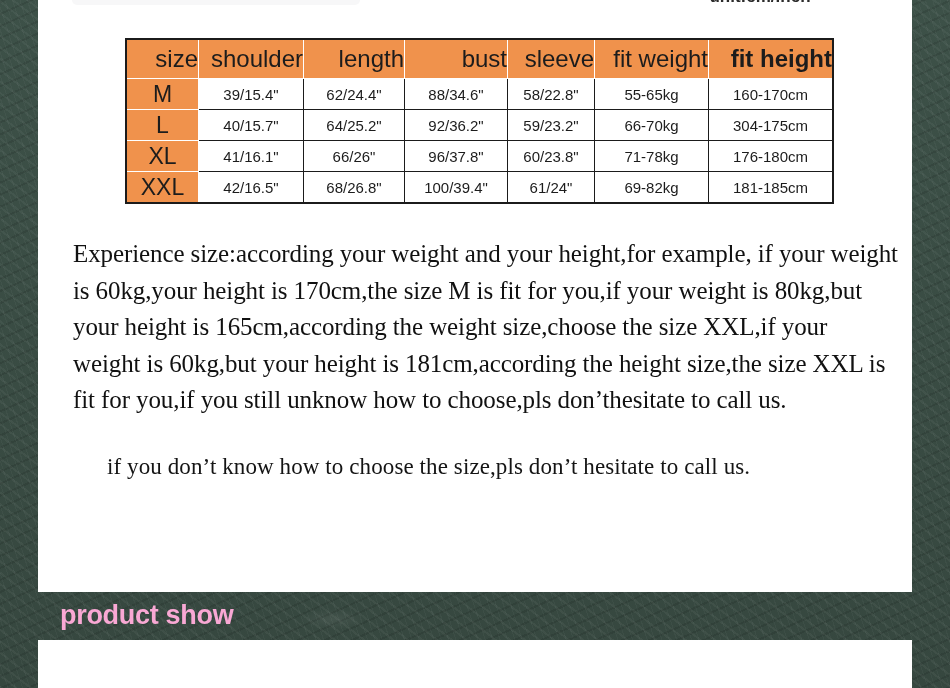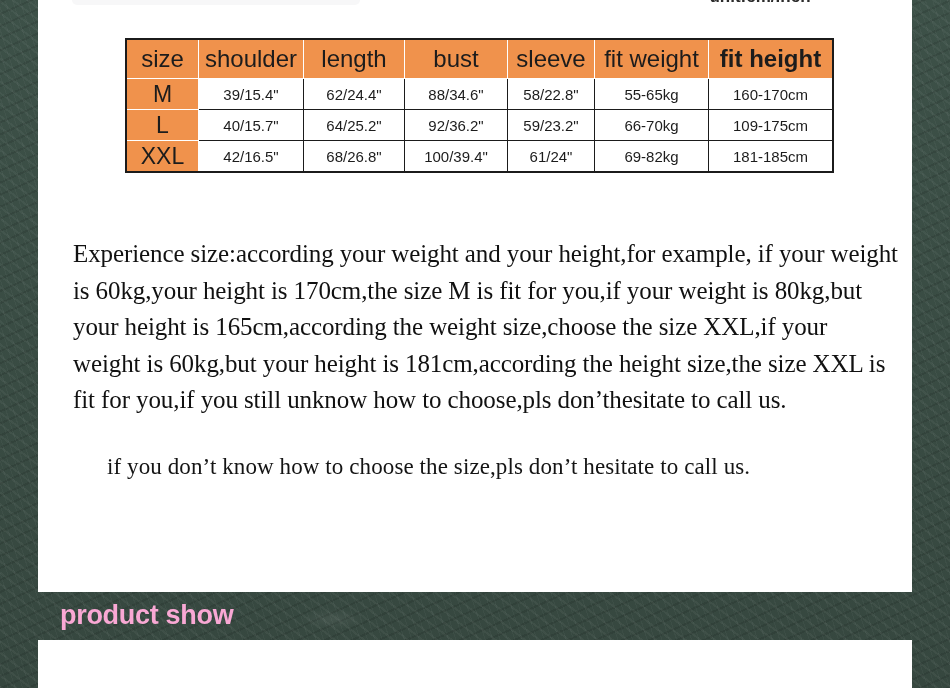--- a/index.html
+++ b/index.html
@@ -67,20 +67,21 @@
     height:30px;
     white-space:nowrap;
   }
   #size-table thead th{
     background:#F0924C;
     font-weight:400;
     font-size:24px;
     height:38px;
     border-color:#fff;
     border-top-color:#1b1b1b;
+    text-align:right;
   }
   #size-table thead th:first-child{border-left-color:#1b1b1b;}
   #size-table thead th:last-child{border-right-color:#1b1b1b;font-weight:bold;}
   #size-table tbody td{font-size:15px;}
   #size-table tbody td.size-cell{
     background:#F0924C;
     font-size:23px;
     border-color:#fff;
     border-left-color:#1b1b1b;
   }
@@ -157,21 +158,30 @@
       <td>55-65kg</td>
       <td>160-170cm</td>
     </tr>
     <tr>
       <td class="size-cell">L</td>
       <td>40/15.7"</td>
       <td>64/25.2"</td>
       <td>92/36.2"</td>
       <td>59/23.2"</td>
       <td>66-70kg</td>
-      <td>109-175cm</td>
+      <td>304-175cm</td>
+    </tr>
+    <tr>
+      <td class="size-cell">XL</td>
+      <td>41/16.1"</td>
+      <td>66/26"</td>
+      <td>96/37.8"</td>
+      <td>60/23.8"</td>
+      <td>71-78kg</td>
+      <td>176-180cm</td>
     </tr>
     <tr>
       <td class="size-cell">XXL</td>
       <td>42/16.5"</td>
       <td>68/26.8"</td>
       <td>100/39.4"</td>
       <td>61/24"</td>
       <td>69-82kg</td>
       <td>181-185cm</td>
     </tr>

